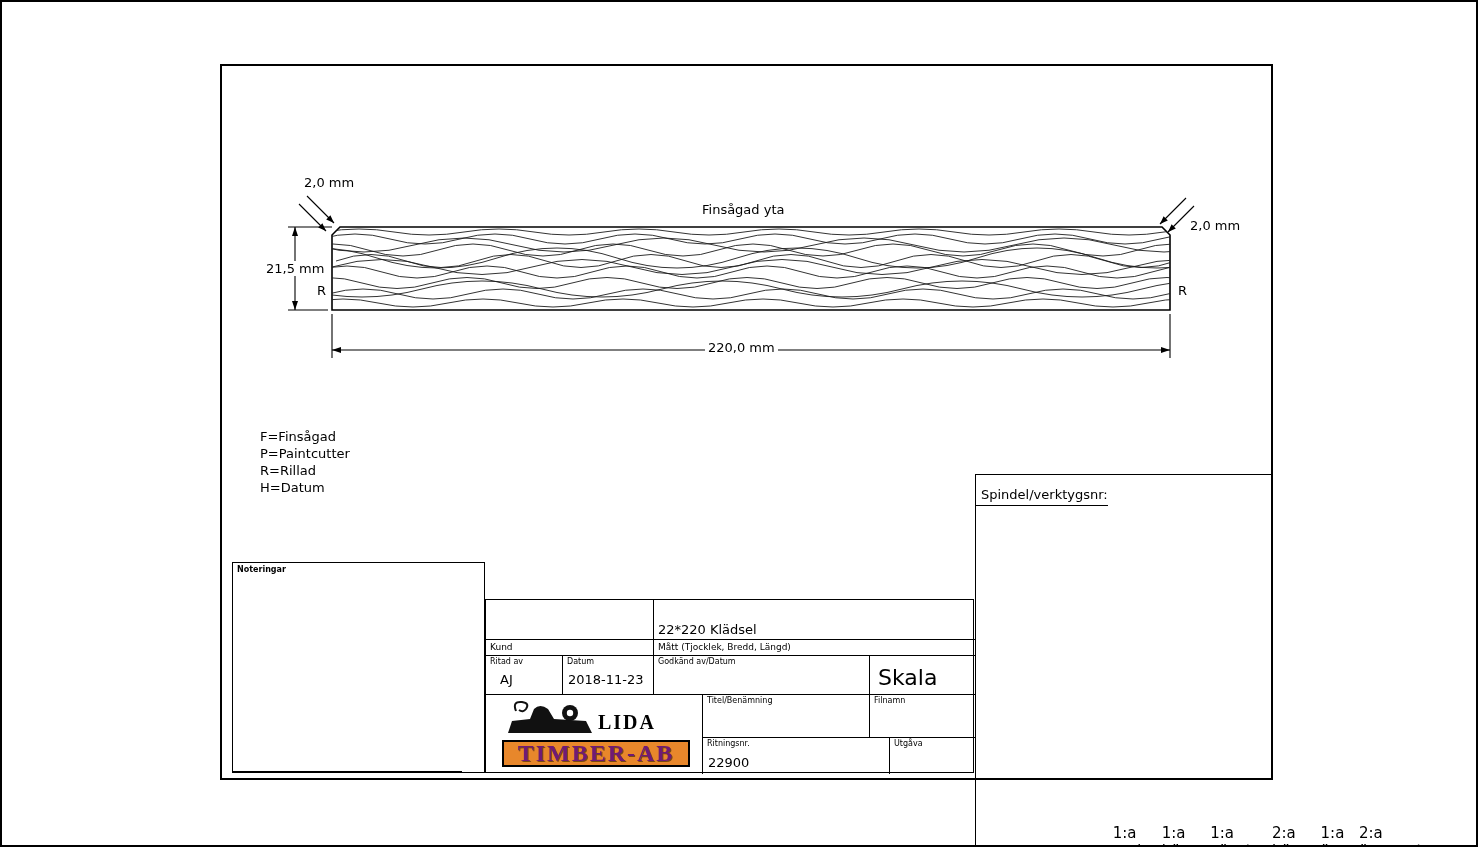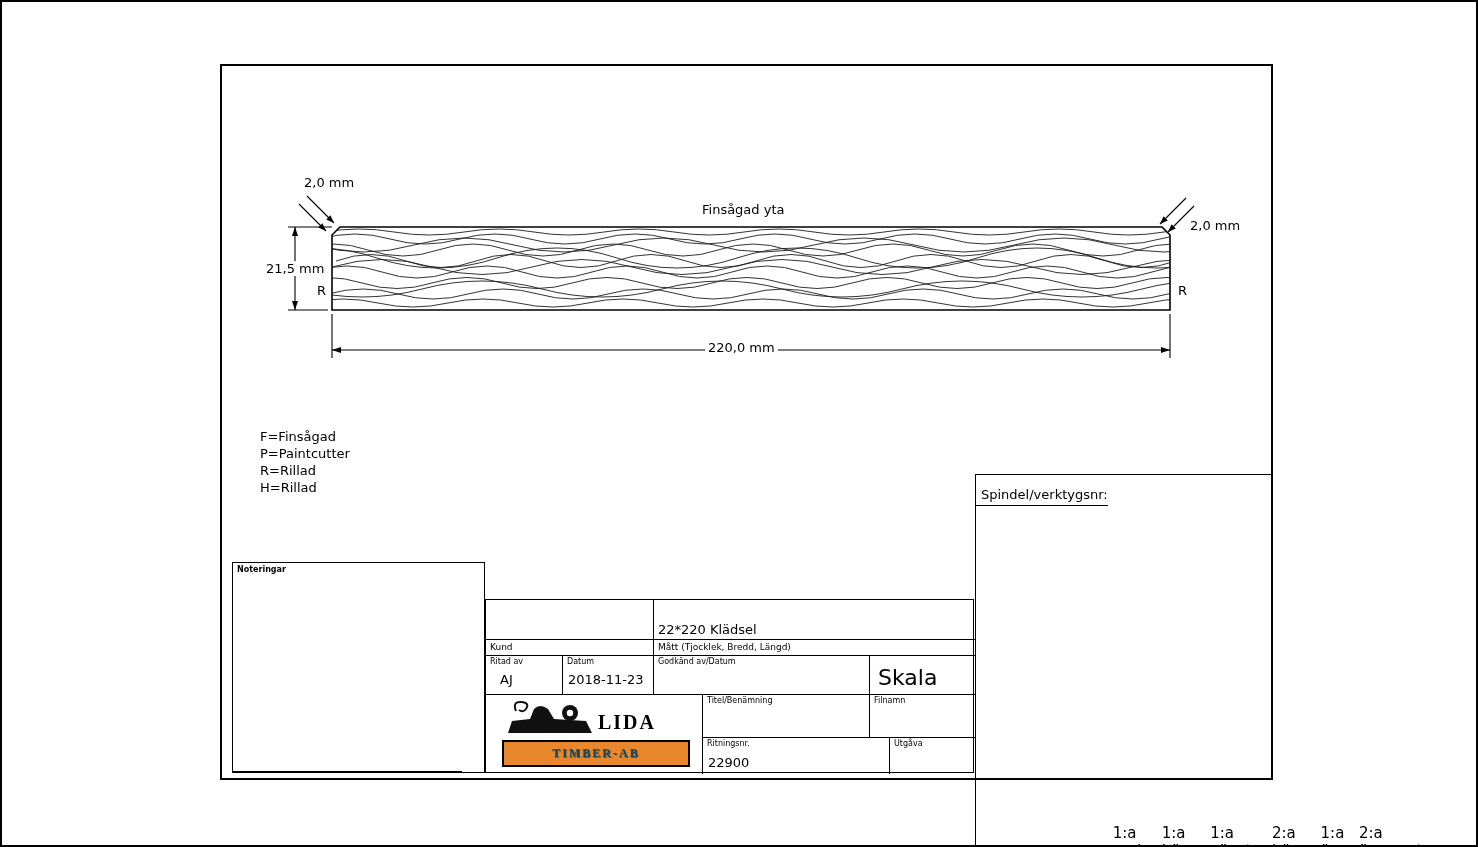--- a/index.html
+++ b/index.html
@@ -23,21 +23,21 @@
   .bb { border-bottom:1.5px solid #000; }
   .sm { font-size:8px; padding:1px 0 0 4px; }
   .sm9 { font-size:9px; padding:2px 0 0 4px; }
   .prod { position:absolute; left:4px; bottom:2px; font-size:13px; }
   .val { position:absolute; font-size:13px; }
   .skala { font-size:22px; padding:9px 0 0 8px; }
   
   .logo-cell { position:absolute; }
   .logo-lida { position:absolute; left:112px; top:16px; font-size:20px; font-weight:bold; letter-spacing:2px; }
   .logo-banner { position:absolute; left:16px; top:45px; width:188px; height:27px; background:#e8872b; border:2px solid #000; display:flex; align-items:center; justify-content:center; }
-  .logo-banner span { font-size:12px; font-weight:bold; letter-spacing:2px; color:#0c4a6e; text-shadow:1px 1px 0 #7a4a10; }
+  .logo-banner span { font-size:24px; font-weight:bold; letter-spacing:2px; color:#701a75; text-shadow:1px 1px 0 #7a4a10; }
   
   .spindle { position:absolute; left:973px; top:472px; width:297px; height:390px; border-left:1.5px solid #000; border-top:1.5px solid #000; display:flex; }
   .sp-header { height:31px; border-bottom:1.5px solid #000; font-size:13px; display:flex; align-items:flex-end; padding:0 0 3px 5px; }
   .sp-row { flex:1; border-bottom:1.5px solid #000; font-size:15px; display:flex; align-items:flex-end; padding:0 0 3px 5px; }
 </style>
 </head>
 <body>
 
 <div class="canvas">
 
@@ -98,21 +98,21 @@
   <div class="lbl" style="left:1188px; top:216px;">2,0 mm</div>
   <div class="lbl lbl-bg" style="left:261px; top:259px;">21,5 mm</div>
   <div class="lbl" style="left:315px; top:281px;">R</div>
   <div class="lbl" style="left:1176px; top:281px;">R</div>
   <div class="lbl lbl-bg" style="left:703px; top:338px;">220,0 mm</div>
 
   <div class="legend-block">
     <div>F=Finsågad</div>
     <div>P=Paintcutter</div>
     <div>R=Rillad</div>
-    <div>H=Rillad</div>
+    <div>H=Datum</div>
   </div>
 
   <div class="notes">
     <div class="notes-row">
       <div class="notes-label">Noteringar</div>
     </div>
     <div class="notes-row"></div>
     <div class="notes-row"></div>
     <div class="notes-row"></div>
     <div class="notes-row"></div>

